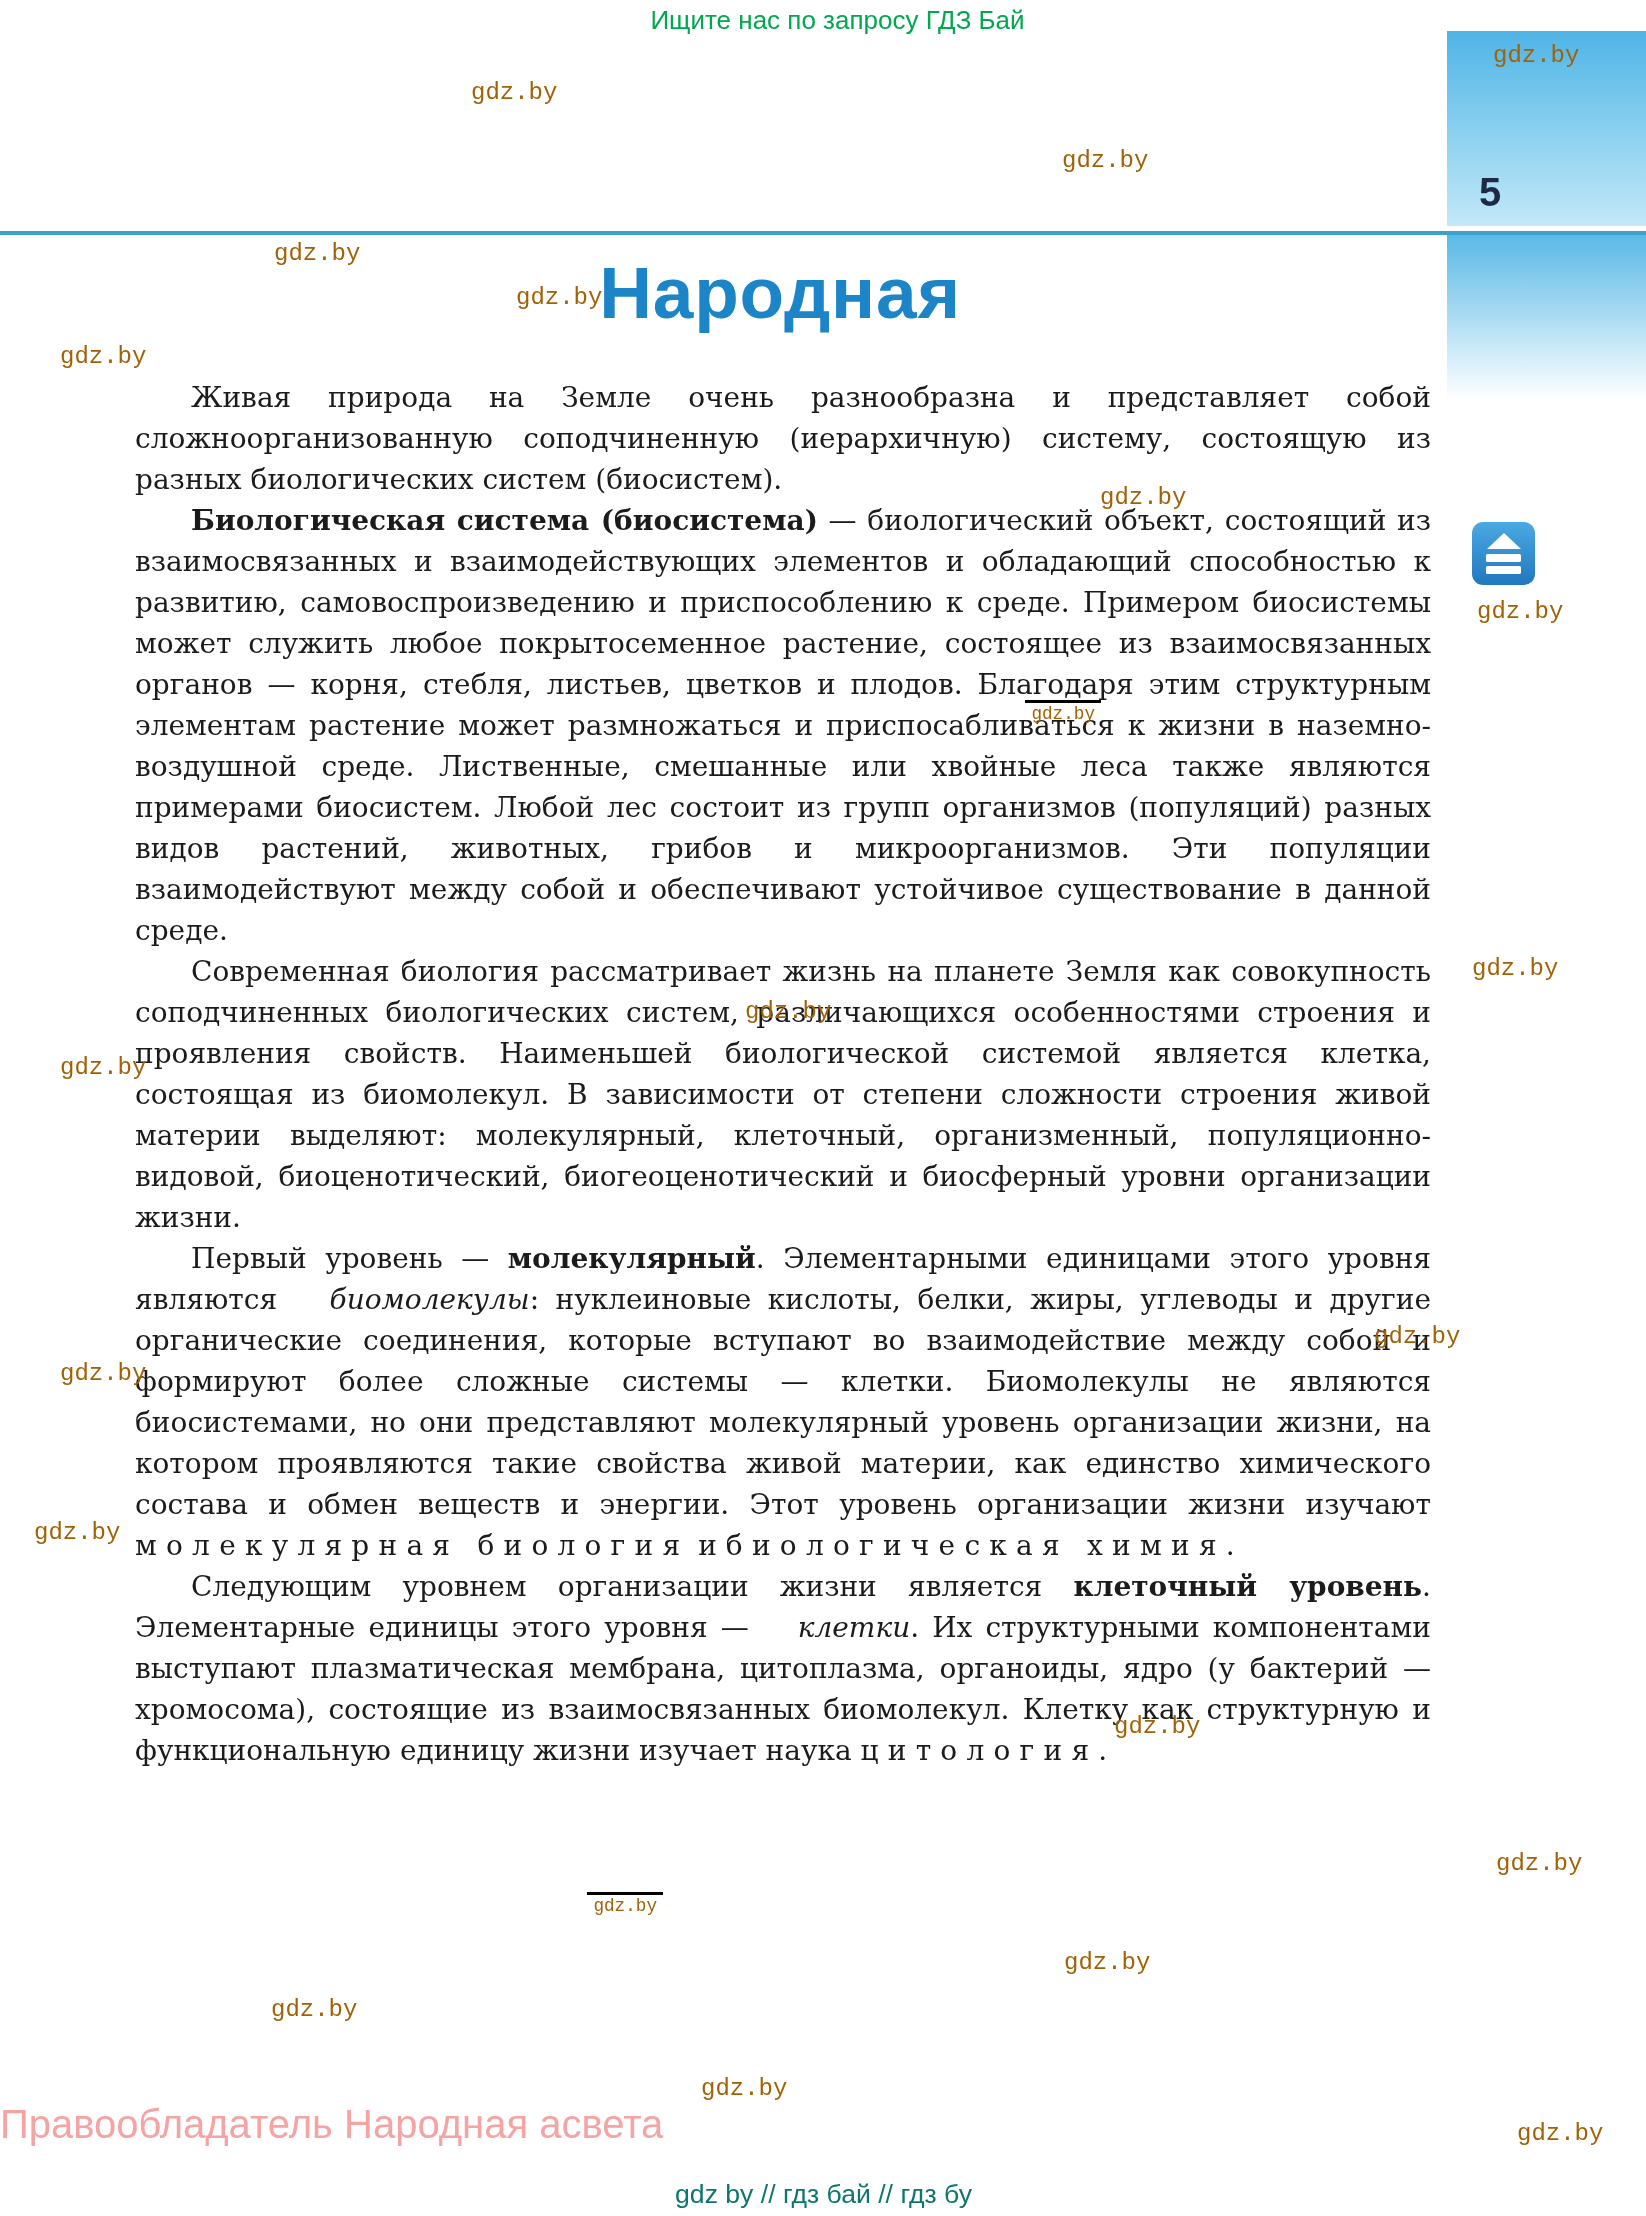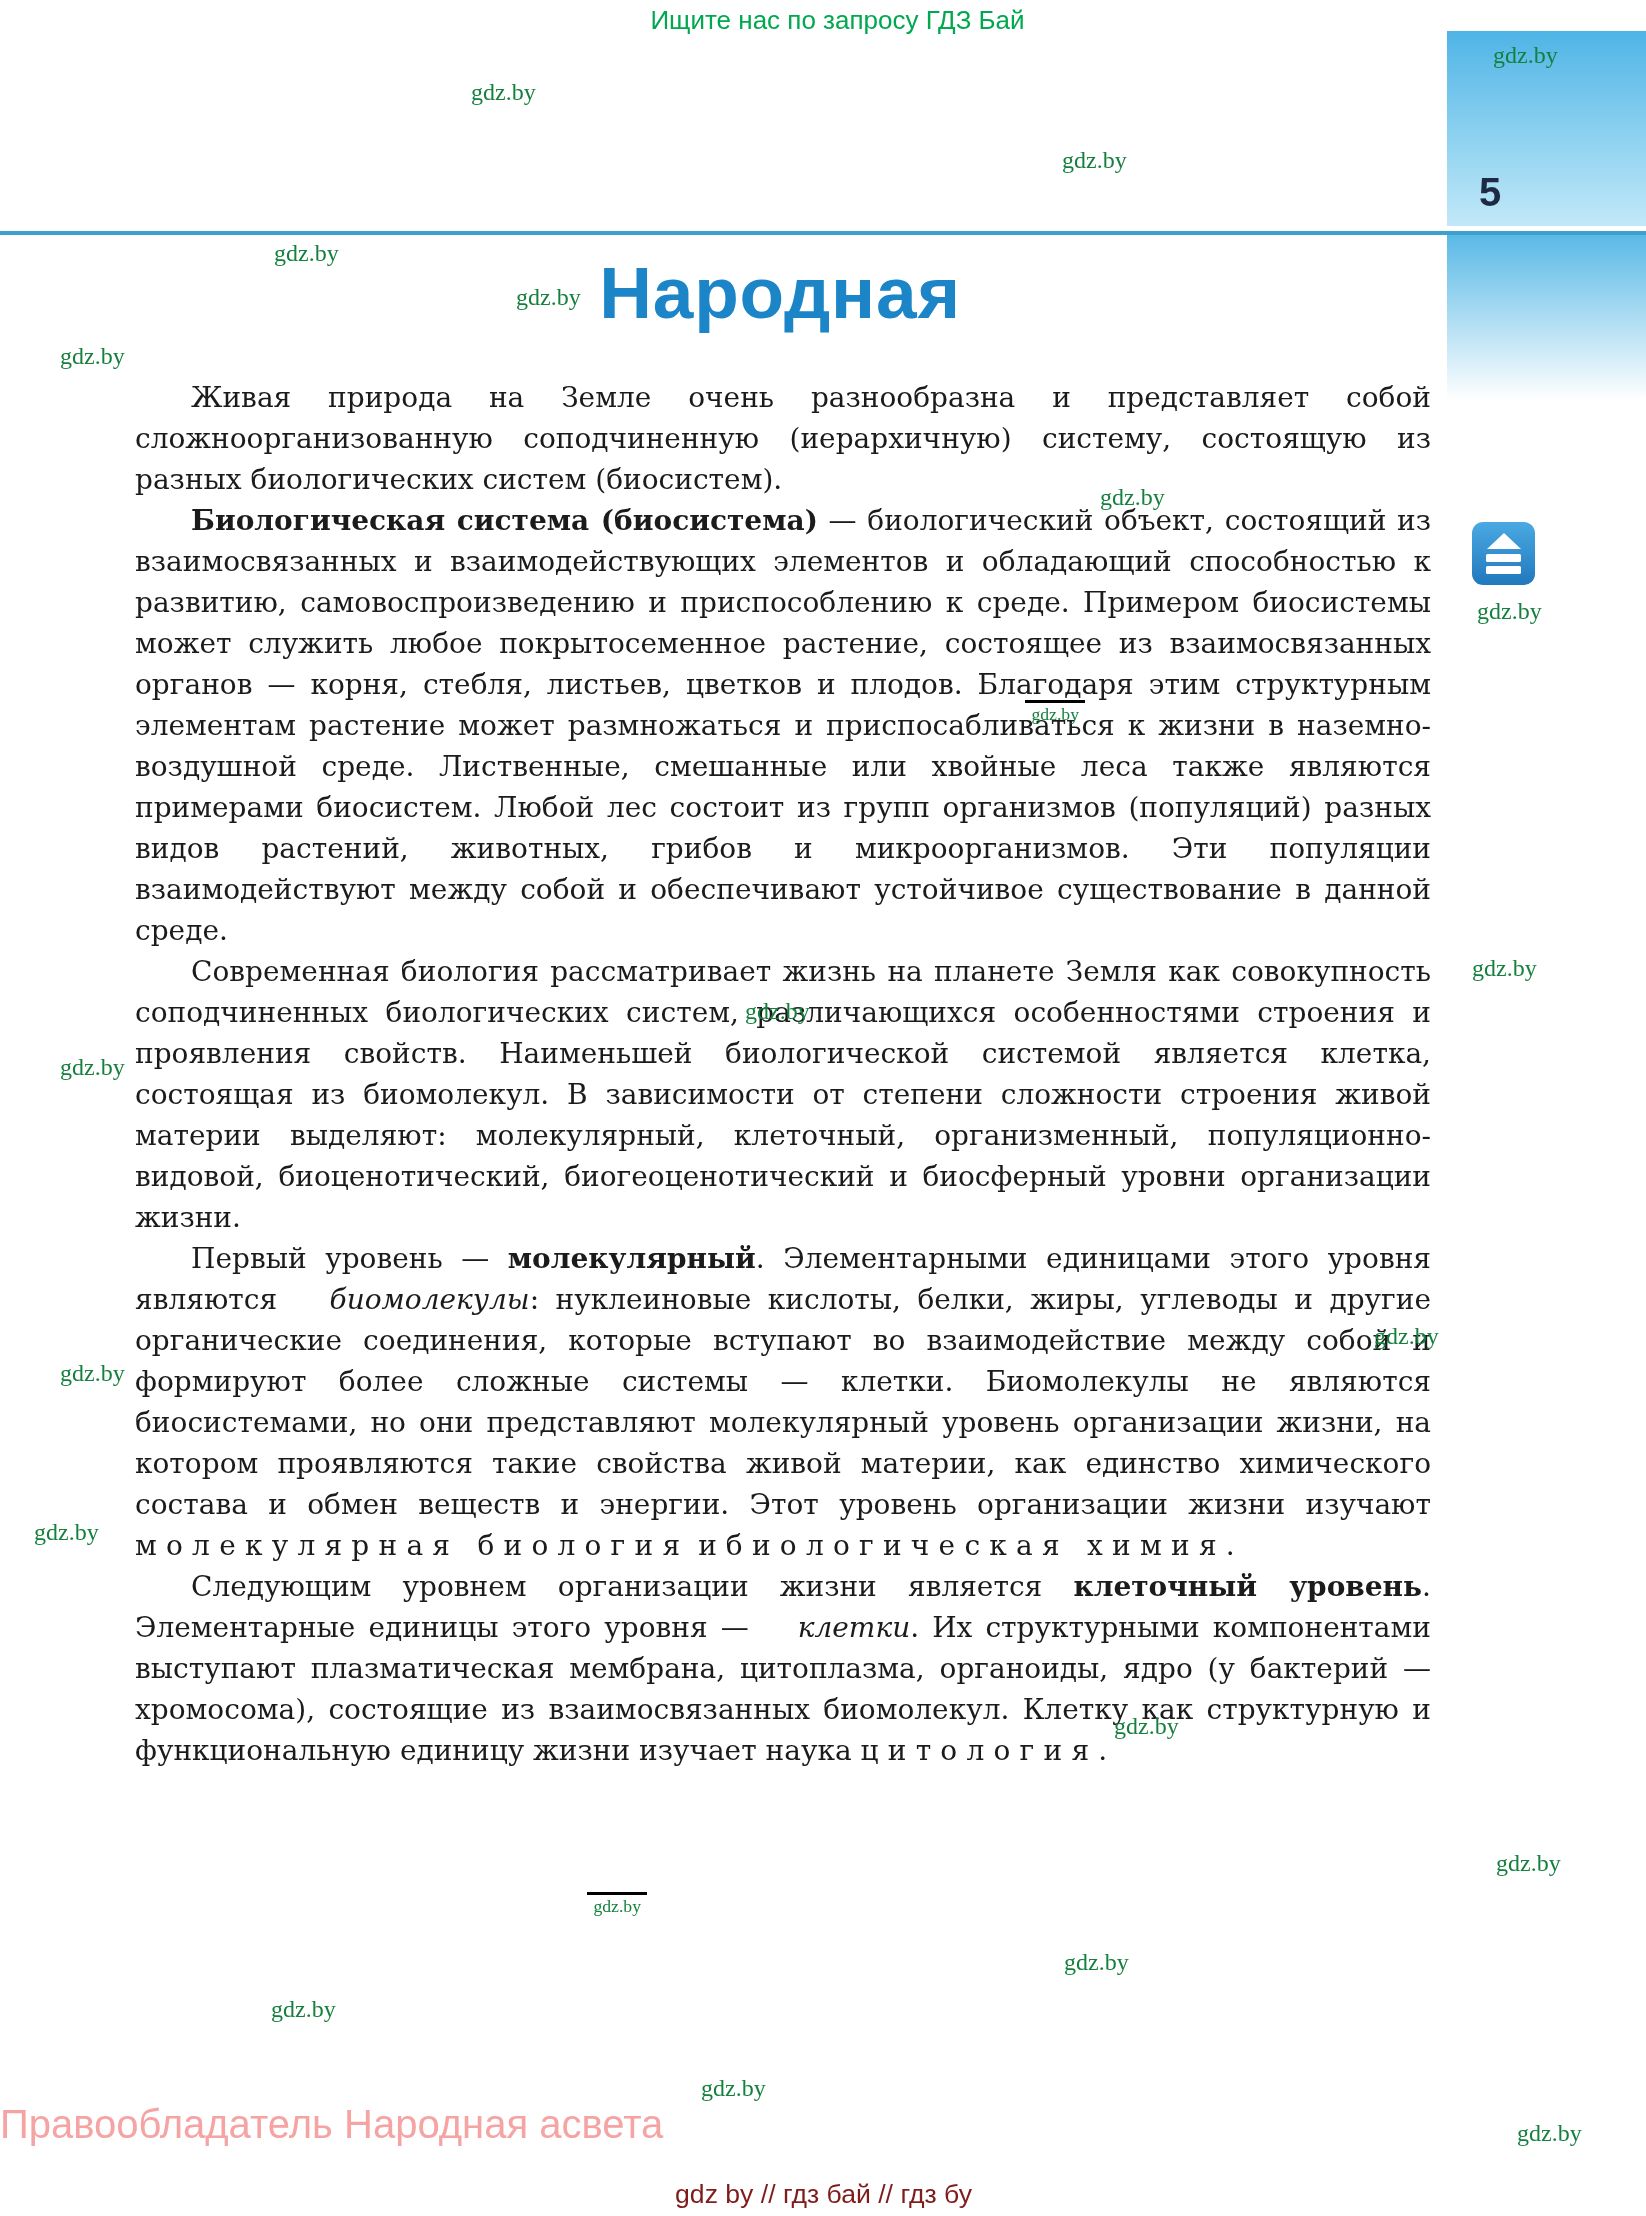--- a/index.html
+++ b/index.html
@@ -93,23 +93,23 @@
     border-right: 17.7px solid transparent;
     border-bottom: 16px solid #ffffff;
   }
   .home-bar {
     width: 35px; height: 7.3px;
     background: #ffffff;
     border-radius: 1.6px;
   }
   .wm {
     position: absolute;
-    font-family: Liberation Serif, serif;
+    font-family: Liberation Mono, monospace;
     font-size: 24px;
-    color: #15803d;
+    color: #a16207;
     white-space: nowrap;
   }
   .wm-small {
     font-size: 17.7px;
     border-top: 3.2px solid #000000;
     padding: 0.8px 6.4px 0 6.4px;
   }
   .copyright {
     position: absolute;
     top: 2102px; left: 0;
@@ -119,21 +119,21 @@
     font-size: 40px;
     color: #f5a3a3;
   }
   .links {
     position: absolute;
     top: 2179px; left: 0;
     width: 100%;
     text-align: center;
     font-family: "Liberation Sans", sans-serif;
     font-size: 26.6px;
-    color: #7f1d1d;
+    color: #0f766e;
     cursor: pointer;
   }
 </style>
 </head>
 <body>
 
 <div class="page">
 
   <div class="top-hint">Ищите нас по запросу ГДЗ Бай</div>
 

